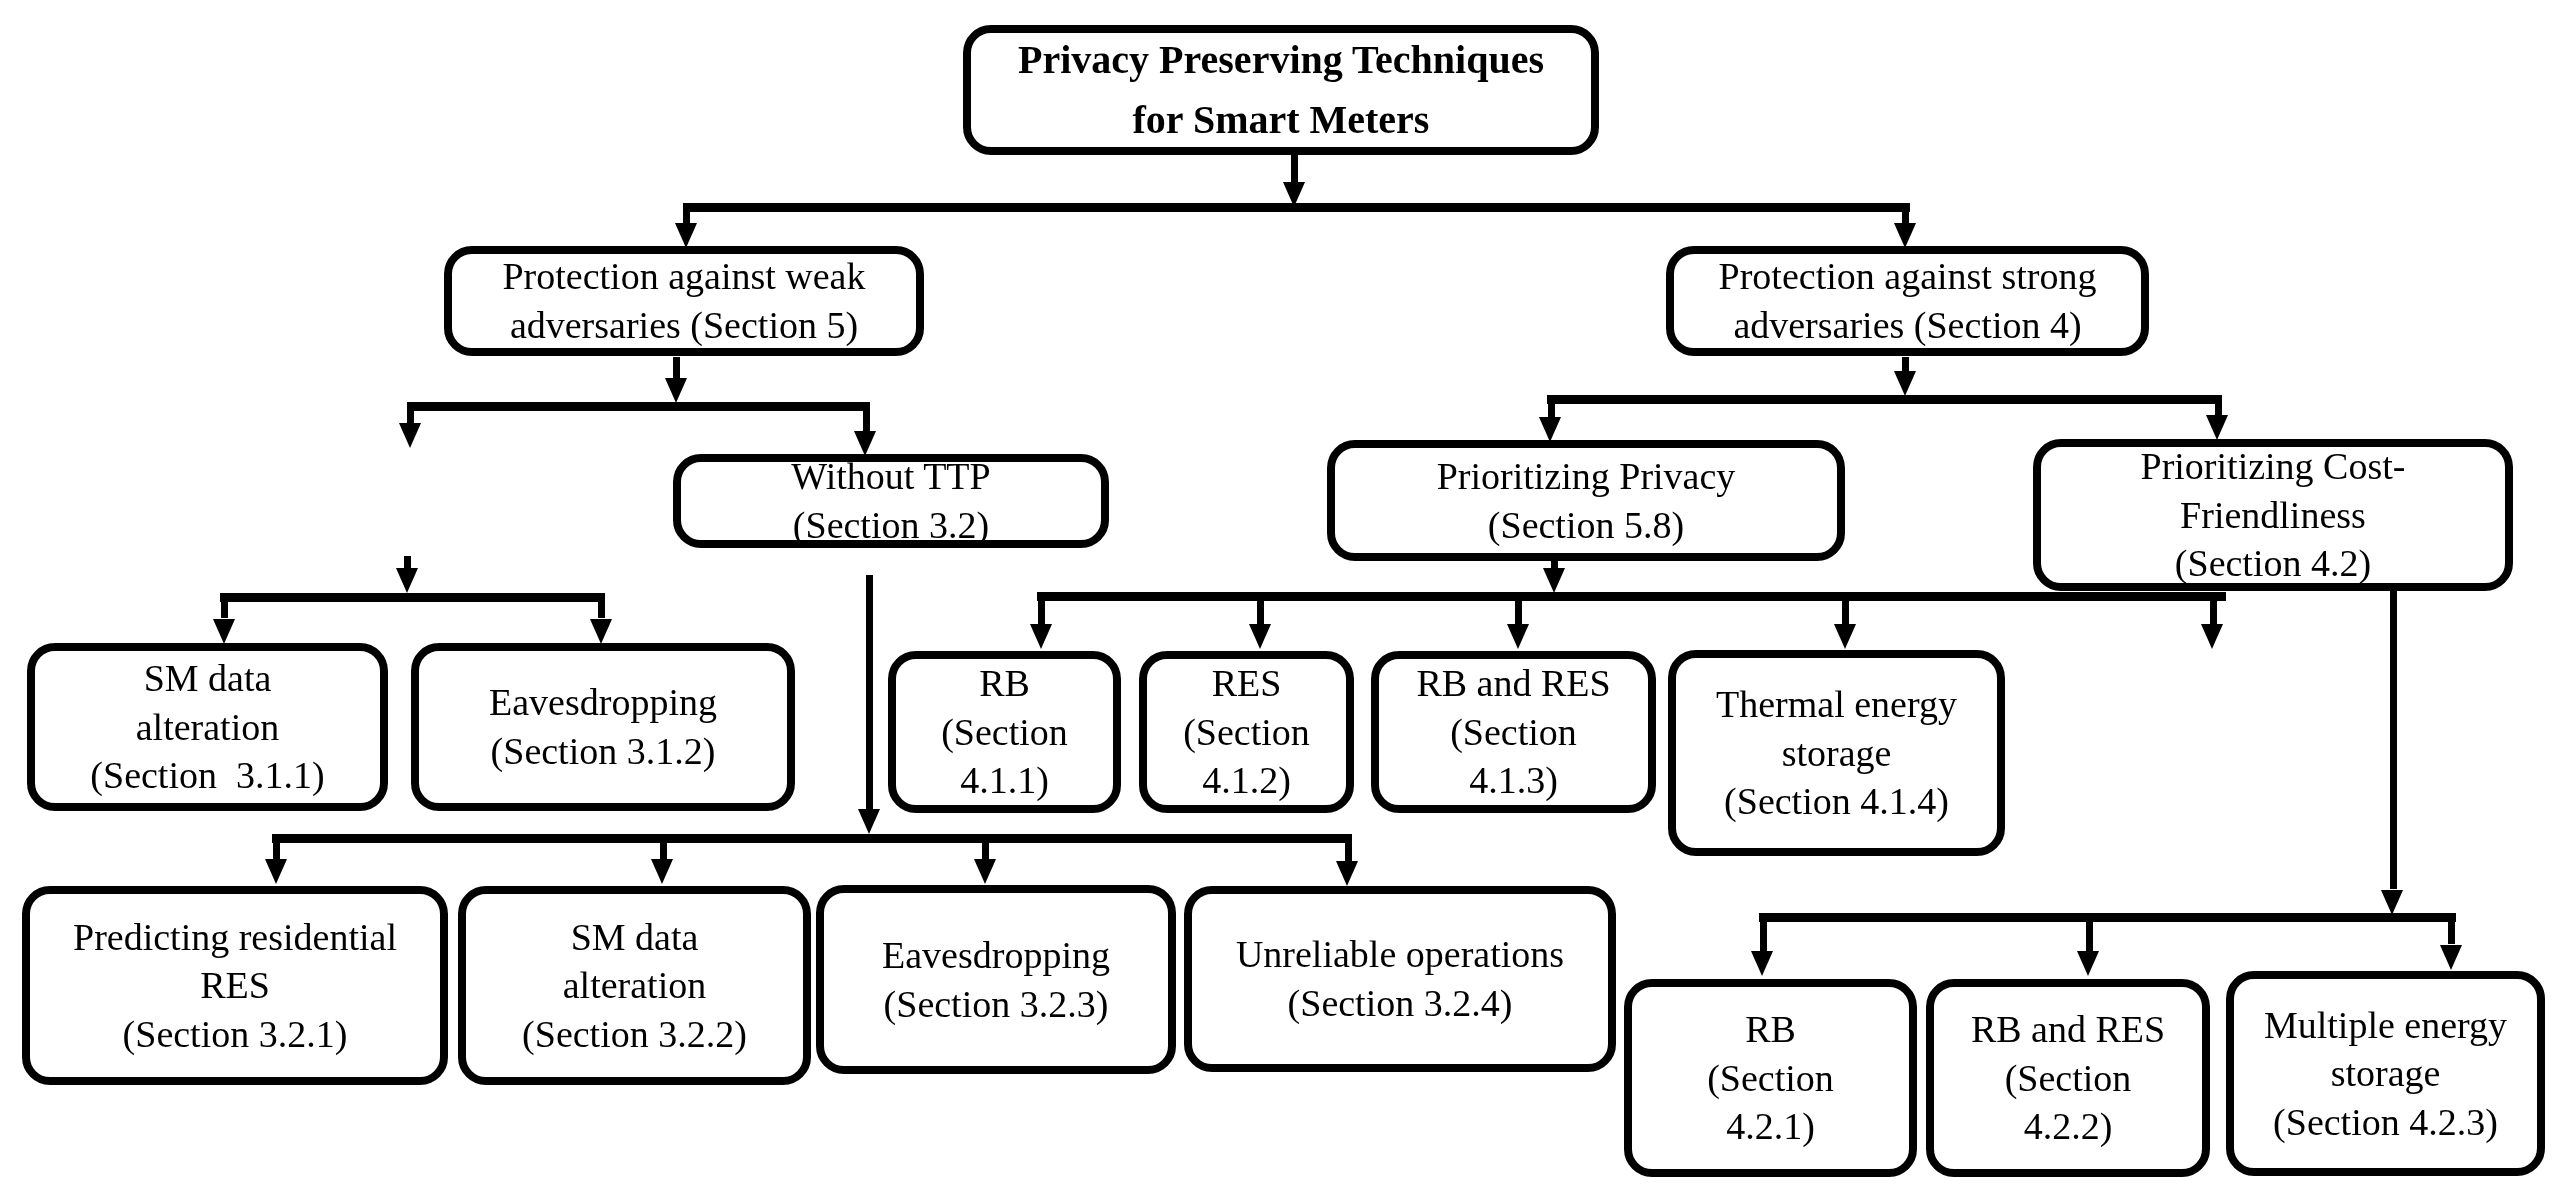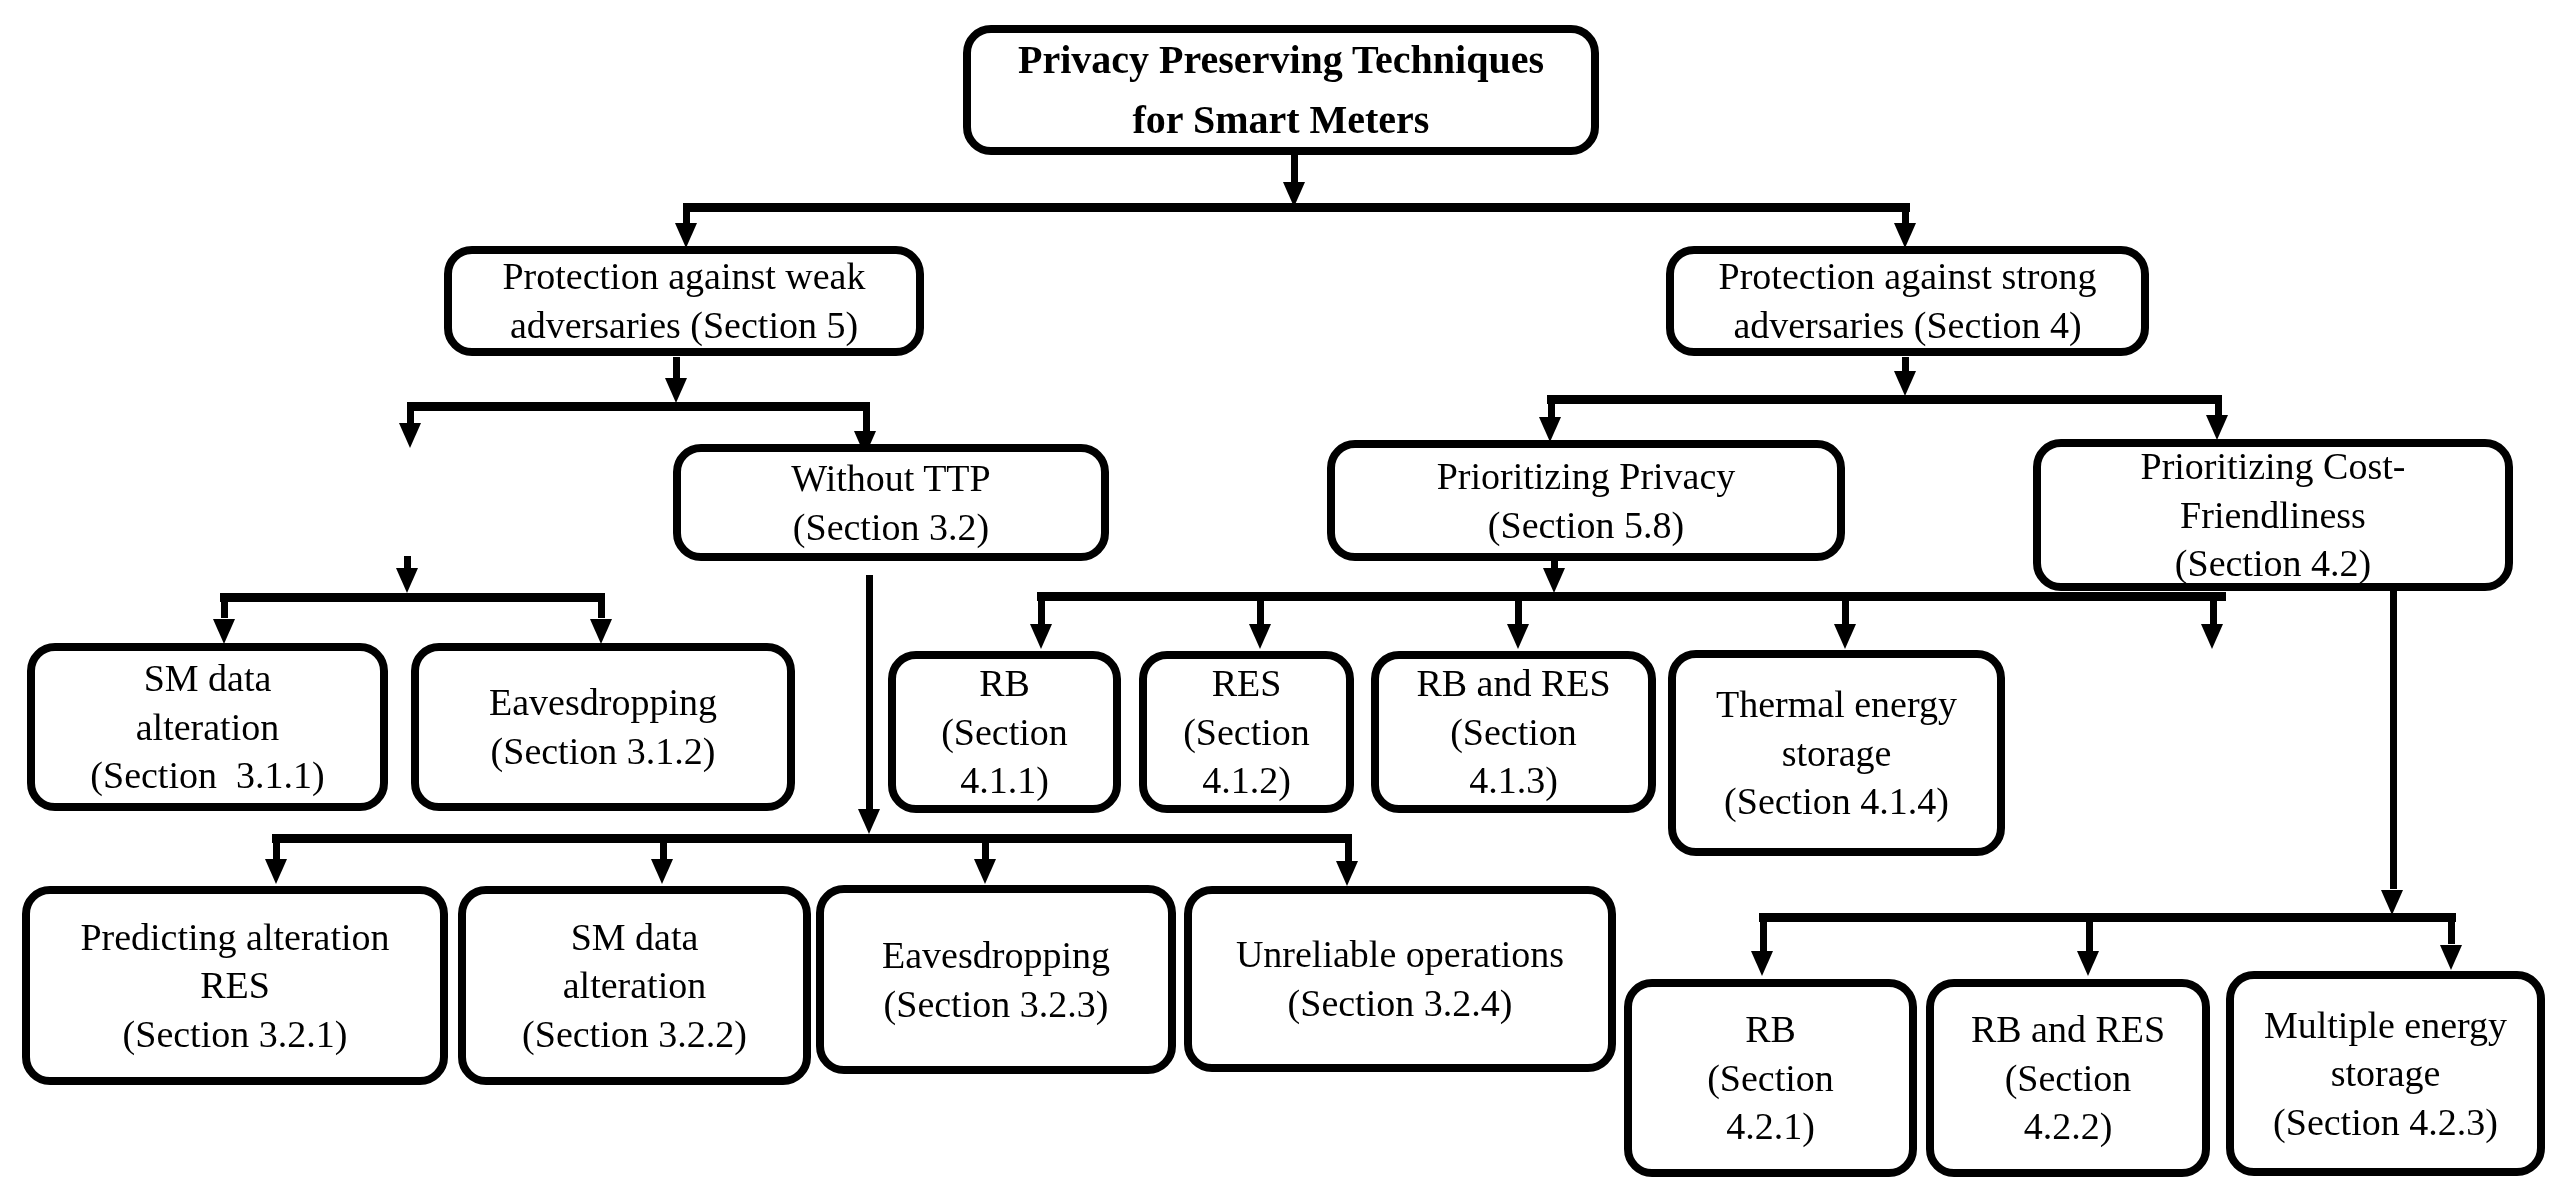--- a/index.html
+++ b/index.html
@@ -119,21 +119,21 @@
     <span>Protection against weak
 adversaries (Section 5)</span>
   </div>
 
   <div class="node" style="left:1666px;top:246px;width:483px;height:110px">
     <span>Protection against strong
 adversaries (Section 4)</span>
   </div>
 
 
-  <div class="node" style="left:673px;top:444px;width:436px;height:117px">
+  <div class="node" style="left:673px;top:454px;width:436px;height:94px">
     <span>Without TTP
 (Section 3.2)</span>
   </div>
 
   <div class="node" style="left:1327px;top:440px;width:518px;height:121px">
     <span>Prioritizing Privacy
 (Section 5.8)</span>
   </div>
 
   <div class="node" style="left:2033px;top:439px;width:480px;height:152px">
@@ -172,21 +172,21 @@
   </div>
 
   <div class="node" style="left:1668px;top:650px;width:337px;height:206px">
     <span>Thermal energy
 storage
 (Section 4.1.4)</span>
   </div>
 
 
   <div class="node" style="left:22px;top:886px;width:426px;height:199px">
-    <span>Predicting alteration
+    <span>Predicting residential
 RES
 (Section 3.2.1)</span>
   </div>
 
   <div class="node" style="left:458px;top:886px;width:353px;height:199px">
     <span>SM data
 alteration
 (Section 3.2.2)</span>
   </div>
 

